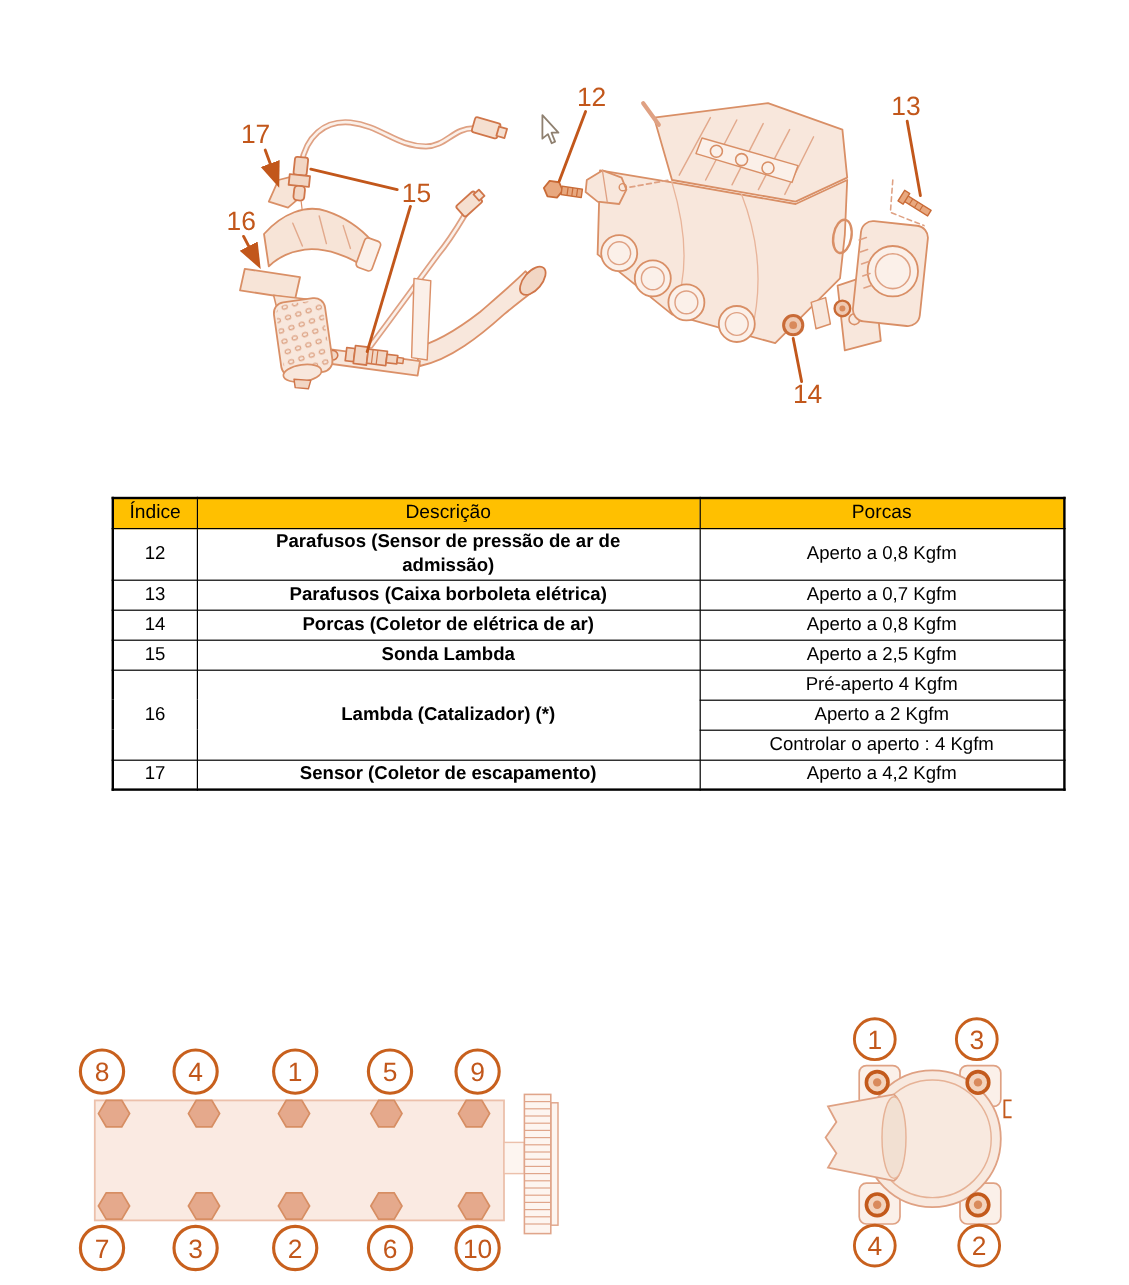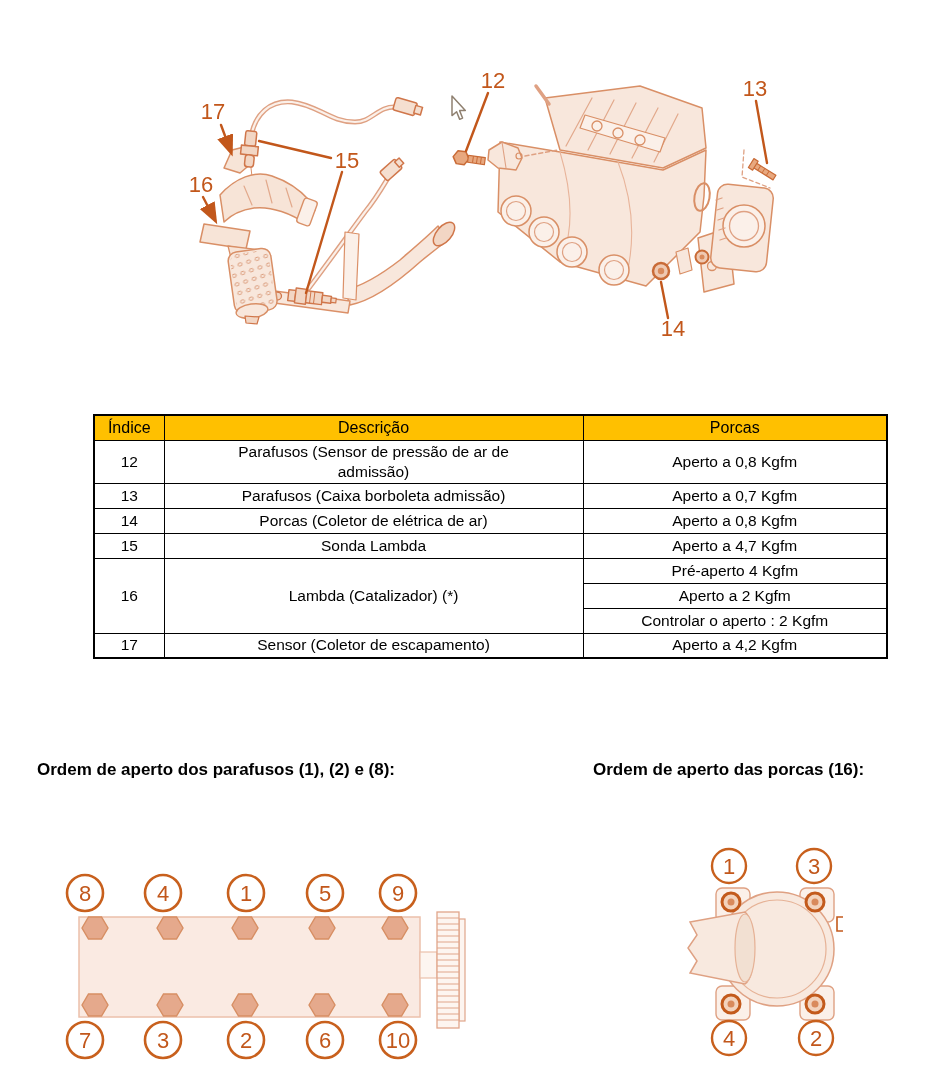--- a/index.html
+++ b/index.html
@@ -9,21 +9,21 @@
 
   
   .tbl-wrap{position:absolute;left:93px;top:414px;}
   table.torque{border-collapse:collapse;table-layout:fixed;width:793px;
                border:2px solid #000;font-size:15.5px;}
   table.torque th, table.torque td{border:1px solid #000;text-align:center;
                vertical-align:middle;padding:1px 4px;font-weight:400;}
   table.torque thead th{background:#FFC000;height:22px;font-size:16px;}
   table.torque tbody tr{height:25px;}
   col.c1{width:70px;} col.c2{width:419px;} col.c3{width:304px;}
-  td.c-desc span{display:inline-block;max-width:330px;line-height:1.28;}
+  td.c-desc span{display:inline-block;max-width:330px;line-height:1.28;font-weight:bold;}
 
   
   .sec-head{position:absolute;font-size:17px;font-weight:700;white-space:nowrap;}
   .sec-head.left{left:37px;top:760px;}
   .sec-head.right{left:593px;top:760px;}
 
   
   svg text.callout{font-family:"Liberation Sans","DejaVu Sans",sans-serif;
        font-size:22px;fill:#C2571B;}
   svg text.seq{font-family:"Liberation Sans","DejaVu Sans",sans-serif;
@@ -370,48 +370,46 @@
         </tr>
       </thead>
       <tbody>
           <tr>
             <td rowspan="1" class="c-idx">12</td>
             <td rowspan="1" class="c-desc"><span>Parafusos (Sensor de pressão de ar de admissão)</span></td>
             <td class="c-tq">Aperto a 0,8 Kgfm</td>
           </tr>
           <tr>
             <td rowspan="1" class="c-idx">13</td>
-            <td rowspan="1" class="c-desc"><span>Parafusos (Caixa borboleta admissão)</span></td>
+            <td rowspan="1" class="c-desc"><span>Parafusos (Caixa borboleta elétrica)</span></td>
             <td class="c-tq">Aperto a 0,7 Kgfm</td>
           </tr>
           <tr>
             <td rowspan="1" class="c-idx">14</td>
             <td rowspan="1" class="c-desc"><span>Porcas (Coletor de elétrica de ar)</span></td>
             <td class="c-tq">Aperto a 0,8 Kgfm</td>
           </tr>
           <tr>
             <td rowspan="1" class="c-idx">15</td>
             <td rowspan="1" class="c-desc"><span>Sonda Lambda</span></td>
-            <td class="c-tq">Aperto a 4,7 Kgfm</td>
+            <td class="c-tq">Aperto a 2,5 Kgfm</td>
           </tr>
           <tr>
             <td rowspan="3" class="c-idx">16</td>
             <td rowspan="3" class="c-desc"><span>Lambda (Catalizador) (*)</span></td>
             <td class="c-tq">Pré-aperto 4 Kgfm</td>
           </tr>
           <tr>
             <td class="c-tq">Aperto a 2 Kgfm</td>
           </tr>
           <tr>
-            <td class="c-tq">Controlar o aperto : 2 Kgfm</td>
+            <td class="c-tq">Controlar o aperto : 4 Kgfm</td>
           </tr>
           <tr>
             <td rowspan="1" class="c-idx">17</td>
             <td rowspan="1" class="c-desc"><span>Sensor (Coletor de escapamento)</span></td>
             <td class="c-tq">Aperto a 4,2 Kgfm</td>
           </tr>
         </tbody>
     </table>
   </div>
 
-  <div class="sec-head left">Ordem de aperto dos parafusos (1), (2) e (8):</div>
-  <div class="sec-head right">Ordem de aperto das porcas (16):</div>
 </div>
 
 </body></html>

